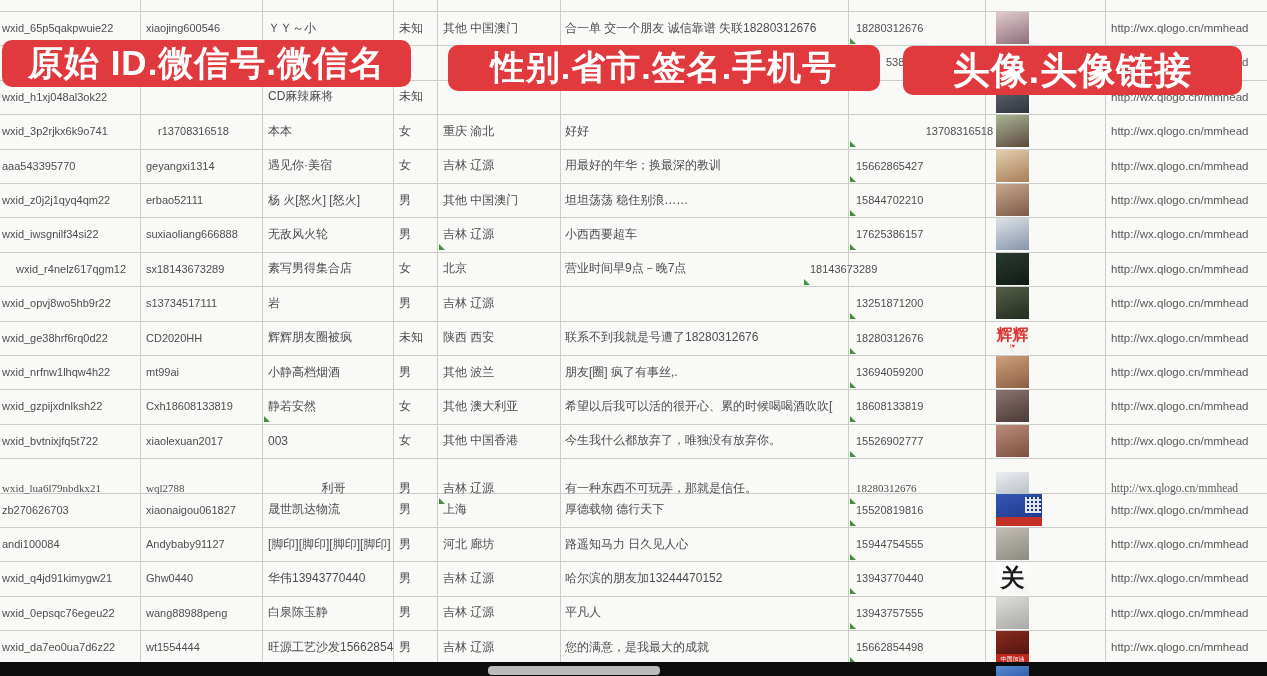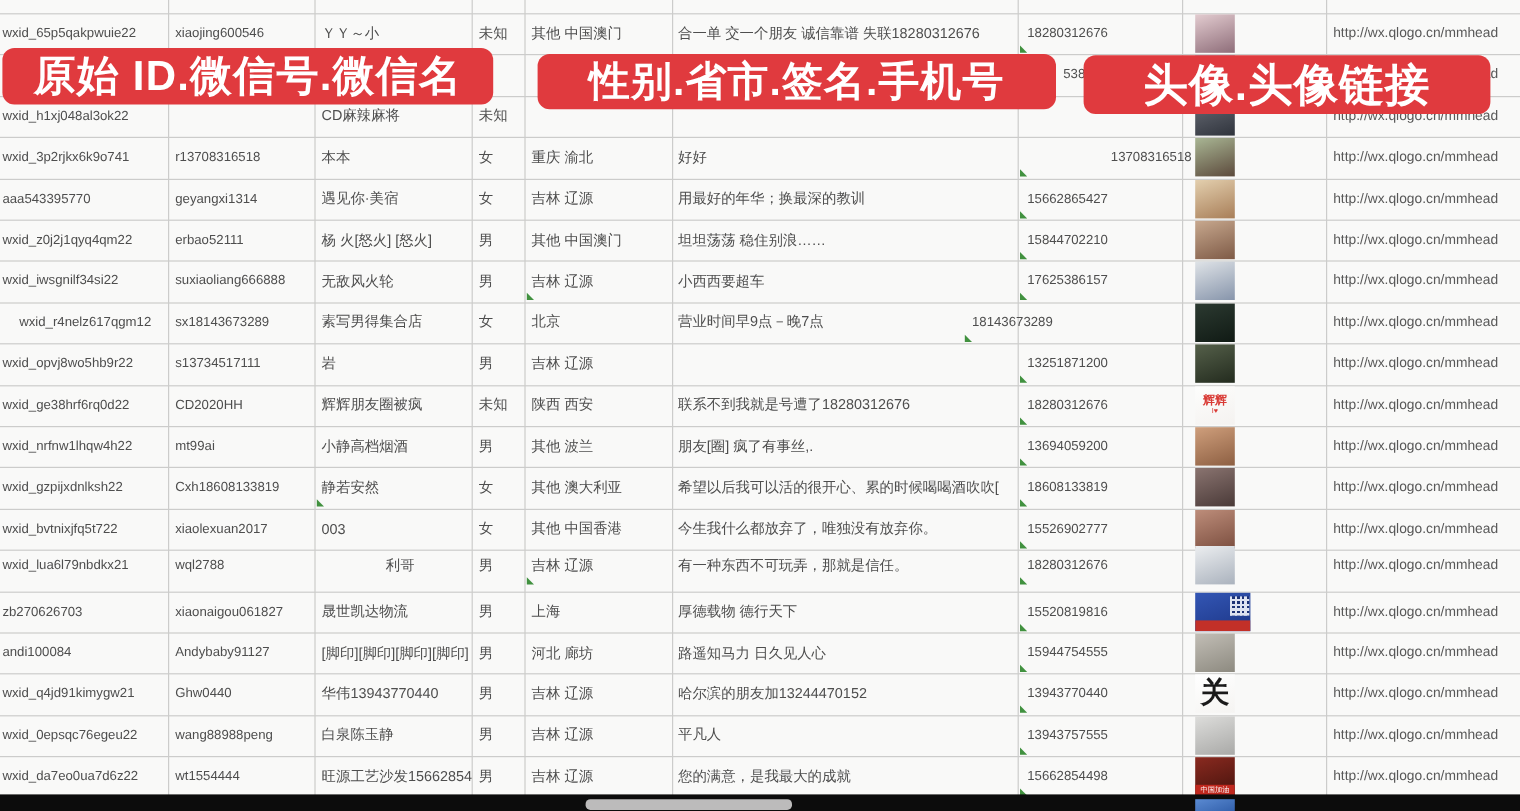--- a/index.html
+++ b/index.html
@@ -154,21 +154,21 @@
           <div class="avatar" style="background: linear-gradient(160deg, rgb(107, 111, 120), rgb(47, 51, 60));"></div>
         </div>
         <div class="cell latin url" style="left: 1105px; width: 162px; padding-left: 6px;">
           <span>http://wx.qlogo.cn/mmhead</span>
         </div>
       </div>
       <div class="row" style="top: 114.2px;">
         <div class="cell latin" style="left: 0px; width: 140px; padding-left: 2px;">
           <span>wxid_3p2rjkx6k9o741</span>
         </div>
-        <div class="cell latin" style="left: 140px; width: 122px; padding-left: 6px;">
+        <div class="cell latin" style="left: 140px; width: 122px; padding-left: 18px;">
           <span>r13708316518</span>
         </div>
         <div class="cell cjk" style="left: 262px; width: 131px; padding-left: 6px;">
           <span>本本</span>
         </div>
         <div class="cell cjk" style="left: 393px; width: 44px; padding-left: 6px;">
           <span>女</span>
         </div>
         <div class="cell cjk" style="left: 437px; width: 123px; padding-left: 6px;">
           <span>重庆 渝北</span>
@@ -354,21 +354,21 @@
         </div>
         <div class="cell cjk" style="left: 560px; width: 288px; padding-left: 5px;">
           <span>联系不到我就是号遭了18280312676</span>
         </div>
         <div class="cell latin" style="left: 848px; width: 137px; padding-left: 8px;">
           <span>18280312676</span>
           <span class="green-mark"></span>
         </div>
         <div class="cell " style="left: 985px; width: 120px; padding-left: 0px;">
           <div class="avatar" style="background: linear-gradient(160deg, rgb(253, 253, 252), rgb(244, 242, 240));">
-            <span class="av-text" style="color: rgb(217, 58, 53); font-size: 10px;">辉辉</span>
+            <span class="av-text" style="color: rgb(217, 58, 53); font-size: 16px;">辉辉</span>
             <span class="av-sub" style="color: rgb(217, 58, 53);">I♥</span>
           </div>
         </div>
         <div class="cell latin url" style="left: 1105px; width: 162px; padding-left: 6px;">
           <span>http://wx.qlogo.cn/mmhead</span>
         </div>
       </div>
       <div class="row" style="top: 355px;">
         <div class="cell latin" style="left: 0px; width: 140px; padding-left: 2px;">
           <span>wxid_nrfnw1lhqw4h22</span>
@@ -453,21 +453,21 @@
           <span>15526902777</span>
           <span class="green-mark"></span>
         </div>
         <div class="cell " style="left: 985px; width: 120px; padding-left: 0px;">
           <div class="avatar" style="background: linear-gradient(160deg, rgb(189, 141, 122), rgb(124, 79, 64));"></div>
         </div>
         <div class="cell latin url" style="left: 1105px; width: 162px; padding-left: 6px;">
           <span>http://wx.qlogo.cn/mmhead</span>
         </div>
       </div>
-      <div class="row" style="top: 454px;">
+      <div class="row" style="top: 471px; font-family: Liberation Serif, serif;">
         <div class="cell latin" style="left: 0px; width: 140px; padding-left: 2px;">
           <span>wxid_lua6l79nbdkx21</span>
         </div>
         <div class="cell latin" style="left: 140px; width: 122px; padding-left: 6px;">
           <span>wql2788</span>
         </div>
         <div class="cell cjk" style="left: 262px; width: 131px; padding-left: 6px; justify-content: center;">
           <span>利哥</span>
         </div>
         <div class="cell cjk" style="left: 393px; width: 44px; padding-left: 6px;">

